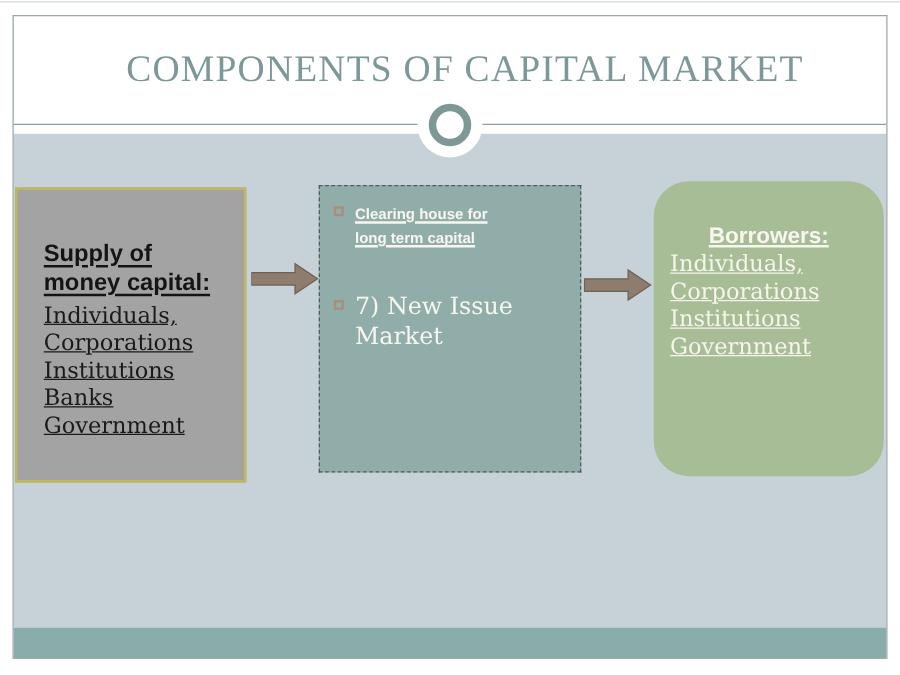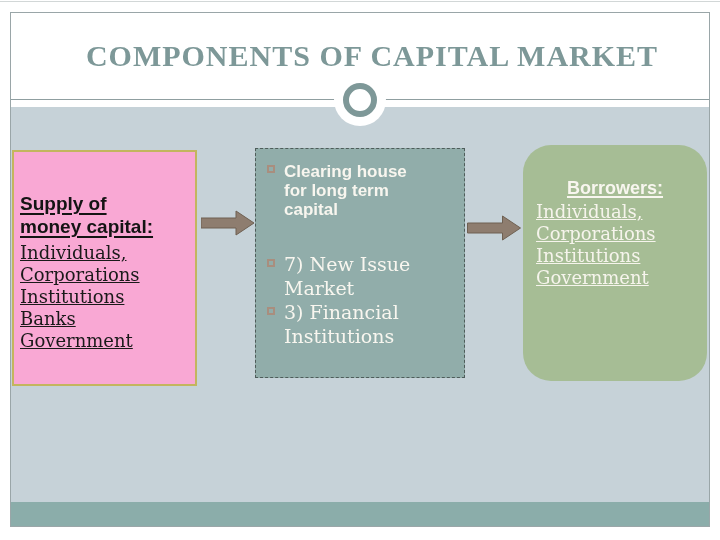--- a/index.html
+++ b/index.html
@@ -13,52 +13,52 @@
   
   .content-bg  { position:absolute; left:11px; top:107px; width:698px; height:395px; background:#c6d2d8; }
   .bottom-band { position:absolute; left:11px; top:502px; width:698px; height:25px; background:#8badaa; }
   .frame { position:absolute; left:10px; top:12px; width:700px; height:515px; border:1px solid #9aa6a8; pointer-events:none; }
   .divider { position:absolute; left:11px; top:99px; width:698px; height:1px; background:#8f9ea0; }
 
   
   .slide-title {
     position:absolute; left:10px; top:40px; width:700px; text-align:center;
     font-family:"Liberation Serif", serif; font-size:30px; line-height:32px;
-    color:#7d9898; letter-spacing:1px; font-weight:700;padding-left:24px;
+    color:#7d9898; letter-spacing:1px; font-weight:400;padding-left:24px;
   }
 
   
   .orn-halo { position:absolute; left:334px; top:74px; width:52px; height:52px; border-radius:50%; background:#ffffff; }
   .orn-ring { position:absolute; left:343px; top:83px; width:34px; height:34px; border-radius:50%; background:#ffffff; border:6px solid #7e9898; }
 
   
   .box { position:absolute; }
   .supply-box {
     left:12px; top:150px; width:185px; height:236px;
-    background:#f9a8d4; border:2px solid #c3b55e; padding:40px 8px 0 6px;
+    background:#a3a3a3; border:2px solid #c3b55e; padding:40px 8px 0 21px;
   }
   .supply-heading {
     display:block; width:142px; font-weight:bold; font-size:19px; line-height:23px; color:#141414;
     text-decoration:underline; text-decoration-thickness:2px; text-underline-offset:3px;
   }
   .serif-list { list-style:none; font-family:"DejaVu Serif","Liberation Serif",serif;text-decoration:underline; }
   .supply-list { margin-top:4px; font-size:18px; line-height:22px; color:#1a1a1a; }
 
   .clearing-box {
     left:255px; top:148px; width:210px; height:230px;
     background:#91adaa; border:1px dashed #4e5c5a; padding:13px 6px 0 11px;
   }
   .b-row { display:flex; align-items:flex-start; }
   .sq-bullet {
     flex:0 0 auto; width:8px; height:8px; border:2px solid #a98e7e; background:transparent;
     margin-right:9px;
   }
   .clearing-heading-text {
-    display:block; width:132px; font-weight:bold; font-size:17px; line-height:19px; color:#f8f6ef;
-    text-decoration-thickness:2px; text-underline-offset:2px;
+    display:block; width:132px; font-weight:bold; font-size:12px; line-height:19px; color:#f8f6ef;
+    text-decoration:underline; text-decoration-thickness:2px; text-underline-offset:2px;
   }
   .clearing-items { margin-top:33px; }
   .clearing-item-text {
     display:block; width:155px; font-family:"DejaVu Serif","Liberation Serif",serif;
     font-size:19px; line-height:24px; color:#f8f6ef;
   }
   .bt-head { margin-top:3px; }
   .bt-item { margin-top:7px; }
 
   .borrowers-box {
@@ -107,24 +107,20 @@
 <div class="box clearing-box">
   <div class="b-row">
     <span class="sq-bullet bt-head"></span>
     <span class="clearing-heading-text">Clearing house for long term capital</span>
   </div>
   <div class="clearing-items">
     <div class="b-row">
       <span class="sq-bullet bt-item"></span>
       <span class="clearing-item-text">7) New Issue Market</span>
     </div>
-    <div class="b-row">
-      <span class="sq-bullet bt-item"></span>
-      <span class="clearing-item-text">3) Financial Institutions</span>
-    </div>
   </div>
 </div>
 
 <svg class="flow-arrow arrow-2" width="55" height="26" viewBox="0 0 54 26">
   <polygon points="0,8 35,8 35,1 53,13 35,25 35,18 0,18" fill="#8e7d6f" stroke="#6e6052" stroke-width="1"></polygon>
 </svg>
 
 <div class="box borrowers-box">
   <span class="borrowers-heading">Borrowers:</span>
   <ul class="serif-list borrowers-list">

